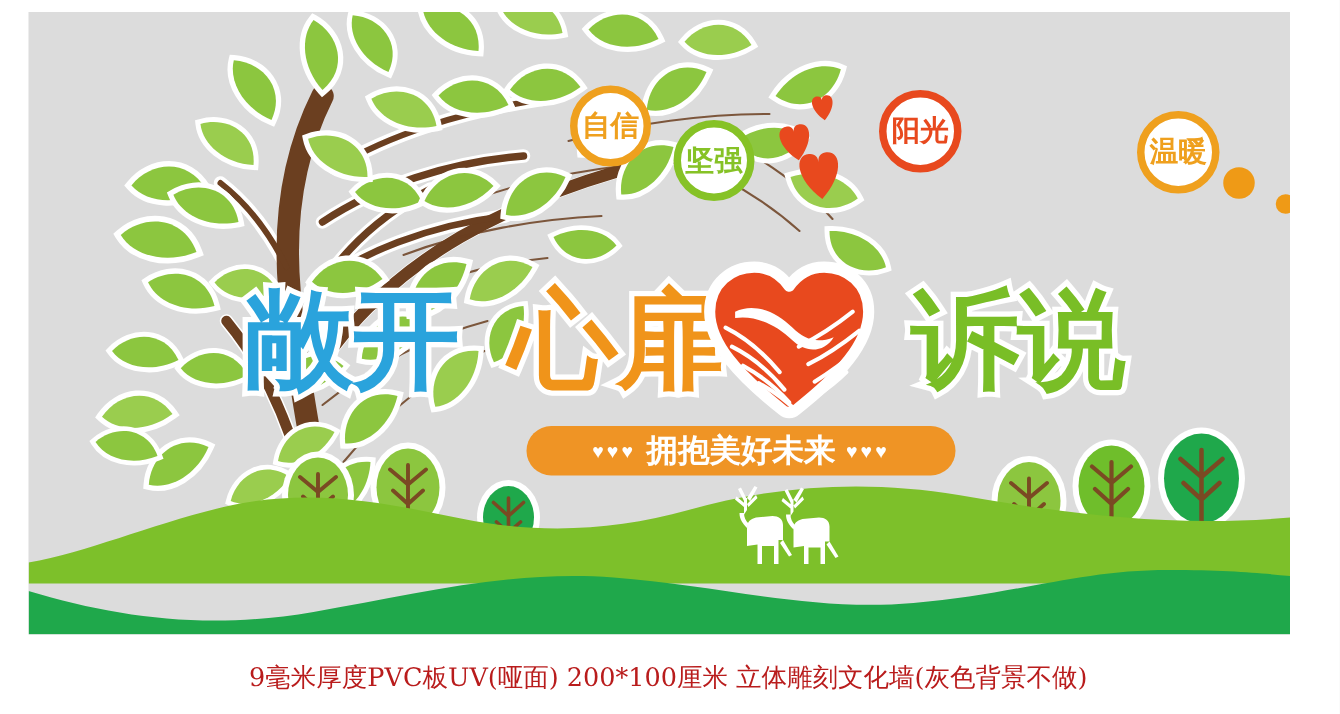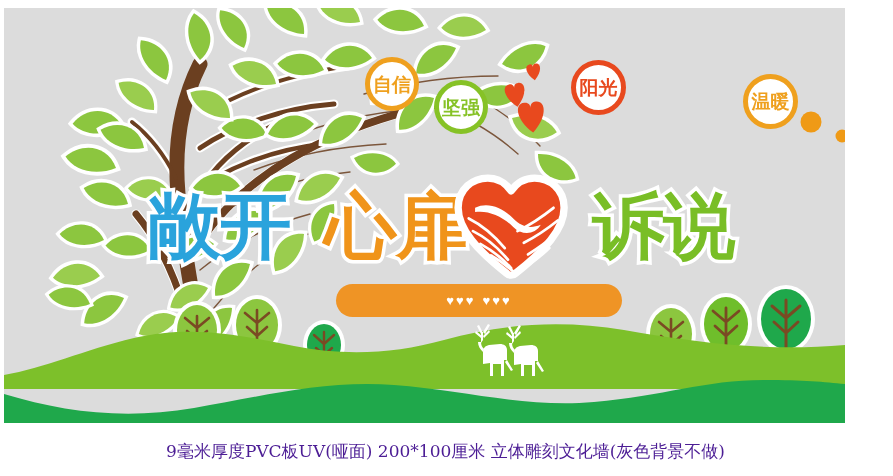--- a/index.html
+++ b/index.html
@@ -2,21 +2,21 @@
 <html><head>
 <meta charset="utf-8">
 <style>
   html,body{margin:0;padding:0;background:#ffffff;}
   body{width:893px;height:476px;overflow:hidden;font-family:"Liberation Sans","DejaVu Sans",sans-serif;}
 
   #poster{position:relative;width:893px;height:476px;background:#ffffff;}
 
   
   #canvas{
-    position:absolute;left:4px;top:8px;width:841px;height:415px;
+    position:absolute;left:19px;top:8px;width:841px;height:415px;
     background:#dcdcdc;overflow:hidden;
   }
 
   .layer{position:absolute;left:0;top:0;width:841px;height:415px;}
 
   
   .badge{
     position:absolute;border-radius:50%;background:#ffffff;
     display:flex;align-items:center;justify-content:center;
     font-weight:bold;letter-spacing:0px;line-height:1;
@@ -50,21 +50,21 @@
     font-family:"DejaVu Sans","Liberation Sans",sans-serif;
     font-size:21px;font-weight:bold;letter-spacing:0px;line-height:1;
     color:#ffffff;
   }
   .rb-hearts{font-size:13px;letter-spacing:2px;color:#ffffff;line-height:1;}
 
   
   #caption{
     position:absolute;left:0;top:440px;width:891px;text-align:center;
     font-family:"DejaVu Serif","Liberation Serif",serif;
-    font-size:17px;color:#4c1d95;white-space:nowrap;
+    font-size:17px;color:#b91c1c;white-space:nowrap;
   }
 </style>
 </head>
 <body>
 
 <div id="poster">
 
   <div id="canvas">
 
     <svg class="layer" viewBox="0 0 841 415" xmlns="http://www.w3.org/2000/svg">
@@ -396,20 +396,21 @@
           <path d="M92,30 C82,38 70,46 58,52"></path>
           <path d="M96,42 C86,50 74,58 64,63"></path>
           <path d="M94,55 C86,62 76,69 68,74"></path>
           <path d="M88,68 C82,74 74,80 68,84"></path>
         </g>
       </g>
     </svg>
 
     <div id="ribbon">
       <span class="rb-hearts">♥♥♥</span>
+      <span class="rb-text">拥抱美好未来</span>
       <span class="rb-hearts">♥♥♥</span>
     </div>
 
   </div>
 
   <div id="caption">9毫米厚度PVC板UV(哑面)  200*100厘米 立体雕刻文化墙(灰色背景不做)</div>
 
 </div>
 
 </body></html>

